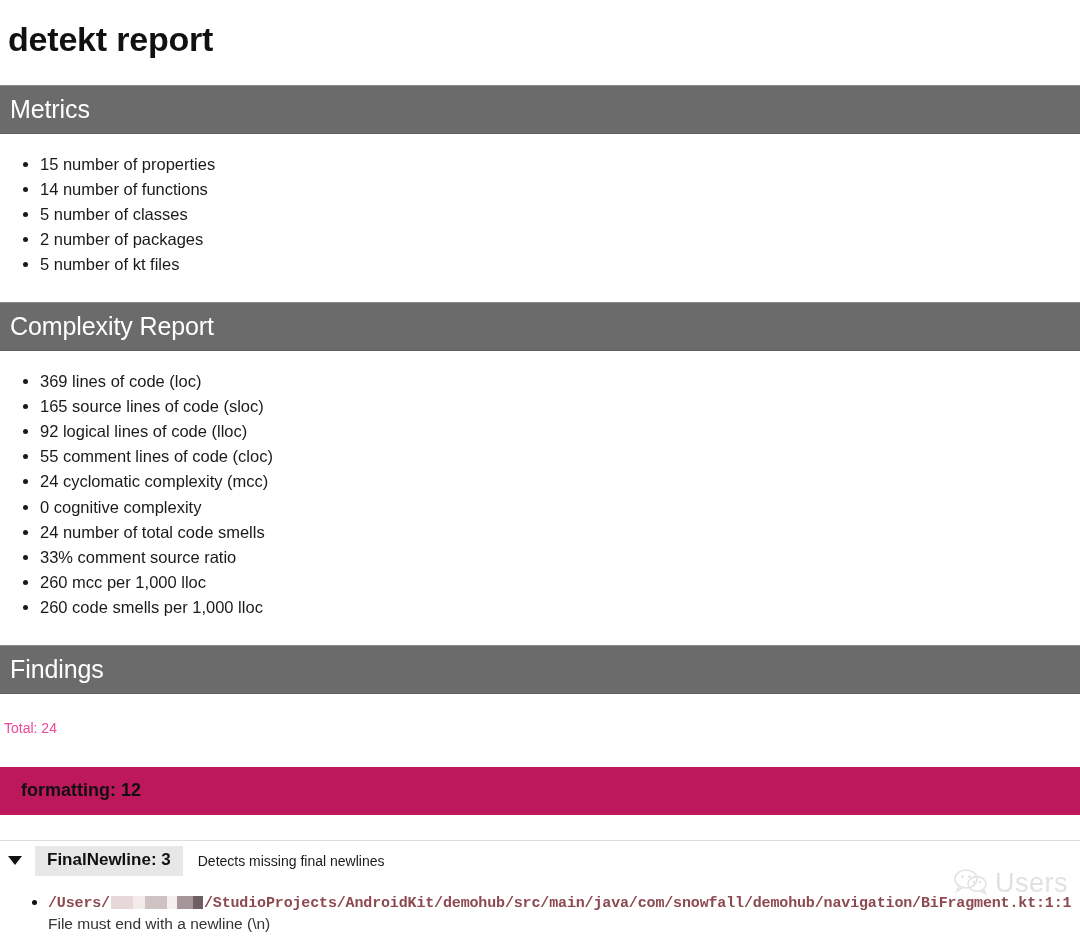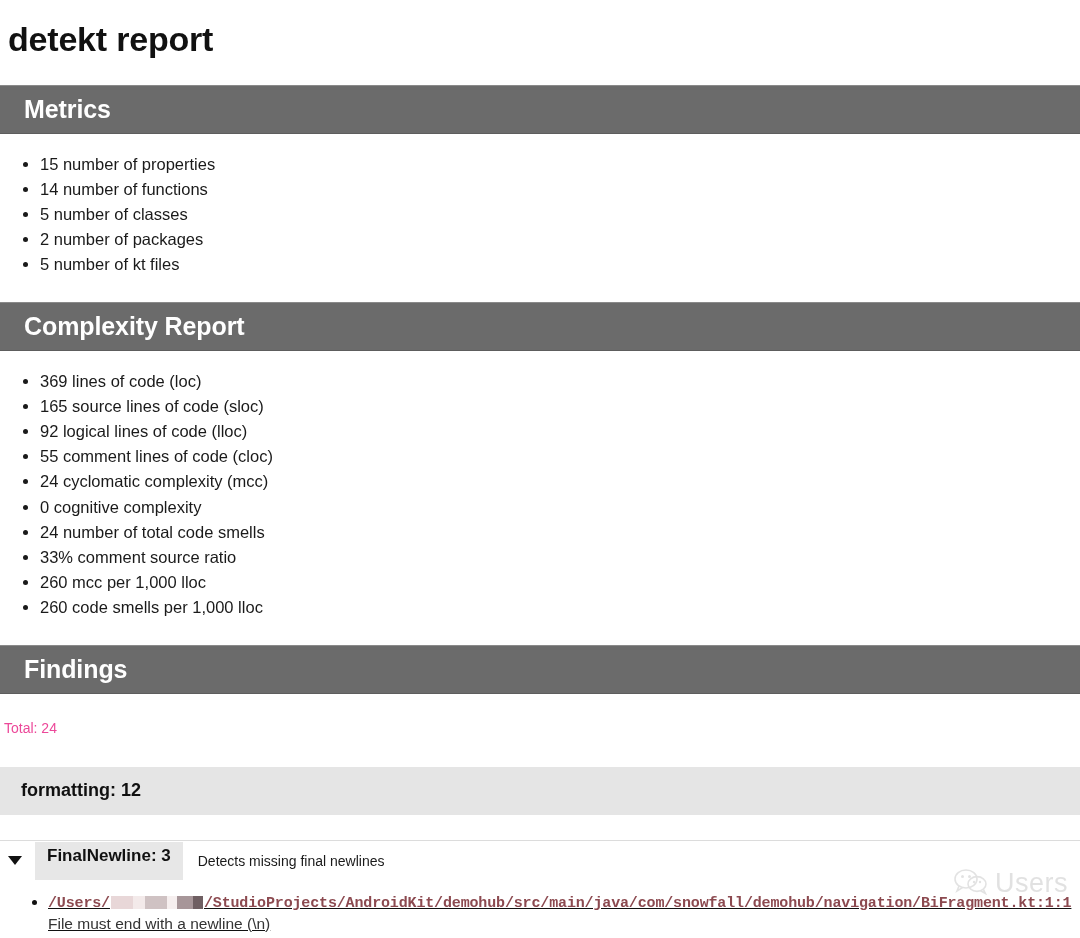--- a/index.html
+++ b/index.html
@@ -39,23 +39,23 @@
     border-top: 1px solid #8a8a8a;
     border-bottom: 1px solid #5d5d5d;
     height: 47px;
     display: flex;
     align-items: center;
     margin-top: 24px;
   }
   .section-bar .section-title {
     color: #ffffff;
     font-size: 25px;
-    font-weight: bold;
+    font-weight: normal;
     letter-spacing: -0.1px;
-    padding-left: 24px;
+    padding-left: 10px;
   }
 
   
   ul.metric-list {
     list-style: disc;
     margin: 18px 0 0 0;
   }
   ul.metric-list li {
     font-size: 16.5px;
     line-height: 25.2px;
@@ -64,21 +64,21 @@
   }
 
   
   .findings-total {
     font-size: 14px;
     color: #ec4899;
     margin: 26px 0 0 4px;
   }
   .ruleset-banner {
     margin-top: 31px;
-    background: #e5e5e5;
+    background: #be185d;
     height: 48px;
     display: flex;
     align-items: center;
   }
   .ruleset-banner .ruleset-label {
     font-size: 18px;
     font-weight: bold;
     color: #101010;
     padding-left: 21px;
   }
@@ -102,38 +102,37 @@
     border-right: 7px solid transparent;
     border-top: 9px solid #111111;
     margin-right: 13px;
     flex: 0 0 auto;
   }
   .rule-chip {
     background: #e7e7e7;
     font-size: 17px;
     font-weight: bold;
     color: #111111;
-    padding: 4px 12px 14px 12px;
+    padding: 4px 12px 6px 12px;
     white-space: nowrap;
   }
   .rule-desc {
     font-size: 14px;
     color: #1a1a1a;
     margin-left: 15px;
     white-space: nowrap;
   }
 
   ul.finding-list {
     list-style: disc;
     margin: 12px 0 0 0;
     padding-left: 48px;
   }
   ul.finding-list li {
     margin-bottom: 6px;
-    text-decoration: underline;
   }
   .finding-path {
     font-family: "Liberation Mono", monospace;
     font-size: 15px;
     font-weight: bold;
     color: #8c4a50;
     letter-spacing: -0.15px;
     white-space: nowrap;
     display: block;
   }

